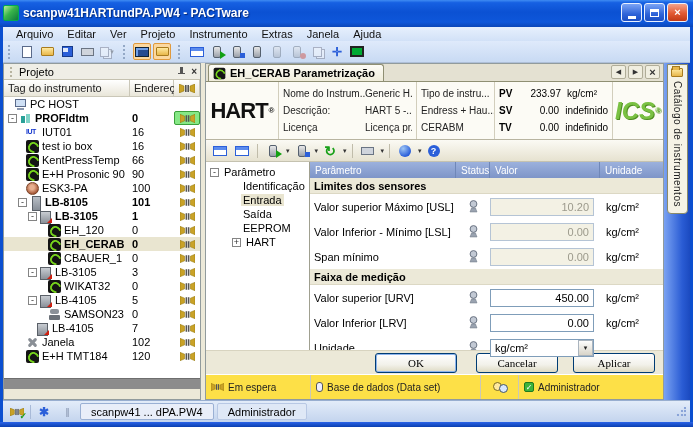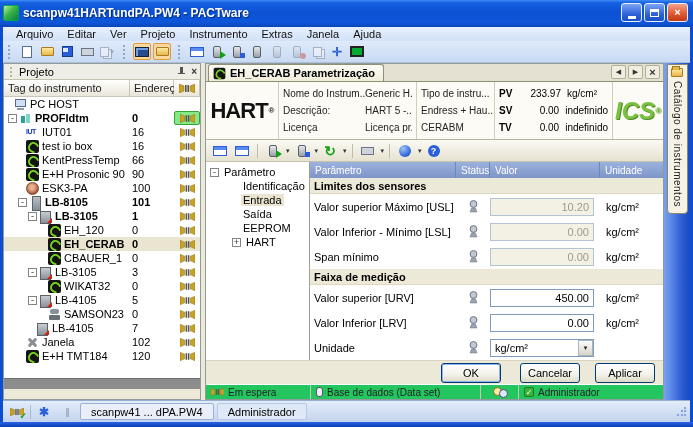--- a/index.html
+++ b/index.html
@@ -145,27 +145,27 @@
   .plabel{width:146px;flex:none;padding-left:4px;overflow:hidden;white-space:nowrap;}
   .pstatus{width:34px;flex:none;display:flex;justify-content:center;}
   .pvaluecell{width:110px;flex:none;position:relative;}
   .pvaluecell input{width:104px;height:18px;border:1px solid #7f9db9;font-size:11px;text-align:right;padding:0 4px;background:#fff;color:#000;}
   .pvaluecell.disabled-input input{background:#f3f1e4;color:#9c9a8c;border-color:#b5c4d5;}
   .pvaluecell.dropdown input{text-align:left;padding-right:18px;}
   .dd-btn{position:absolute;right:7px;top:1px;width:15px;height:16px;background:linear-gradient(#fdfdfd,#d8d4c8);border:1px solid #aab4be;display:none;align-items:center;justify-content:center;font-size:7px;color:#222;}
   .pvaluecell.dropdown .dd-btn{display:flex;}
   .punit{flex:1;padding-left:6px;white-space:nowrap;overflow:hidden;}
   .btn-row{height:24px;flex:none;display:flex;align-items:center;background:#ece9d8;border-top:1px solid #d8d4c0;padding-right:8px;}
-  .xp-btn{width:60px;height:20px;border:1px solid #003c74;border-radius:3px;font-size:11px;color:#000;
-    background:linear-gradient(180deg,#ffffff,#f2f1ea 60%,#dedac3);display:flex;align-items:center;justify-content:center;}
+  .xp-btn{width:82px;height:20px;border:1px solid #003c74;border-radius:3px;font-size:11px;color:#000;
+    background:linear-gradient(180deg,#ffffff,#f2f1ea 60%,#dedac3);display:flex;align-items:center;justify-content:center;font-family:Liberation Serif, serif;}
   .xp-btn.default{box-shadow:inset 0 0 0 1px #8db4ec;}
   .ok-btn{margin-left:auto;}
   .cancel-btn{margin-left:19px;}
   .apply-btn{margin-left:15px;}
-  .doc-status{height:15px;flex:none;display:flex;align-items:flex-end;background:#22c55e;border-top:1px solid #fff;font-size:10px;color:#222;}
+  .doc-status{height:25px;flex:none;display:flex;align-items:flex-end;background:#fde047;border-top:1px solid #fff;font-size:10px;color:#222;}
   .ds-seg{display:flex;align-items:center;height:100%;padding:0 5px;border-right:1px solid #cac7b8;gap:4px;white-space:nowrap;}
   .ds-state{width:105px;flex:none;}
   .ds-db{width:170px;flex:none;}
   .ds-faces{width:38px;flex:none;justify-content:center;}
   .ds-user{flex:1;border-right:none;}
   .db-icon{width:7px;height:10px;border:1px solid #555;border-radius:3px;background:#eef;}
   .faces-icon{width:14px;height:10px;position:relative;}
   .faces-icon::before,.faces-icon::after{content:"";position:absolute;width:7px;height:7px;border-radius:50%;border:1px solid #7a6a20;background:#ffe9a0;}
   .faces-icon::after{left:6px;top:2px;background:#d8e8ff;border-color:#456;}
   .check-icon{width:10px;height:10px;background:#3cb43c;border:1px solid #1e7a1e;color:#fff;font-size:8px;line-height:9px;text-align:center;border-radius:2px;}

